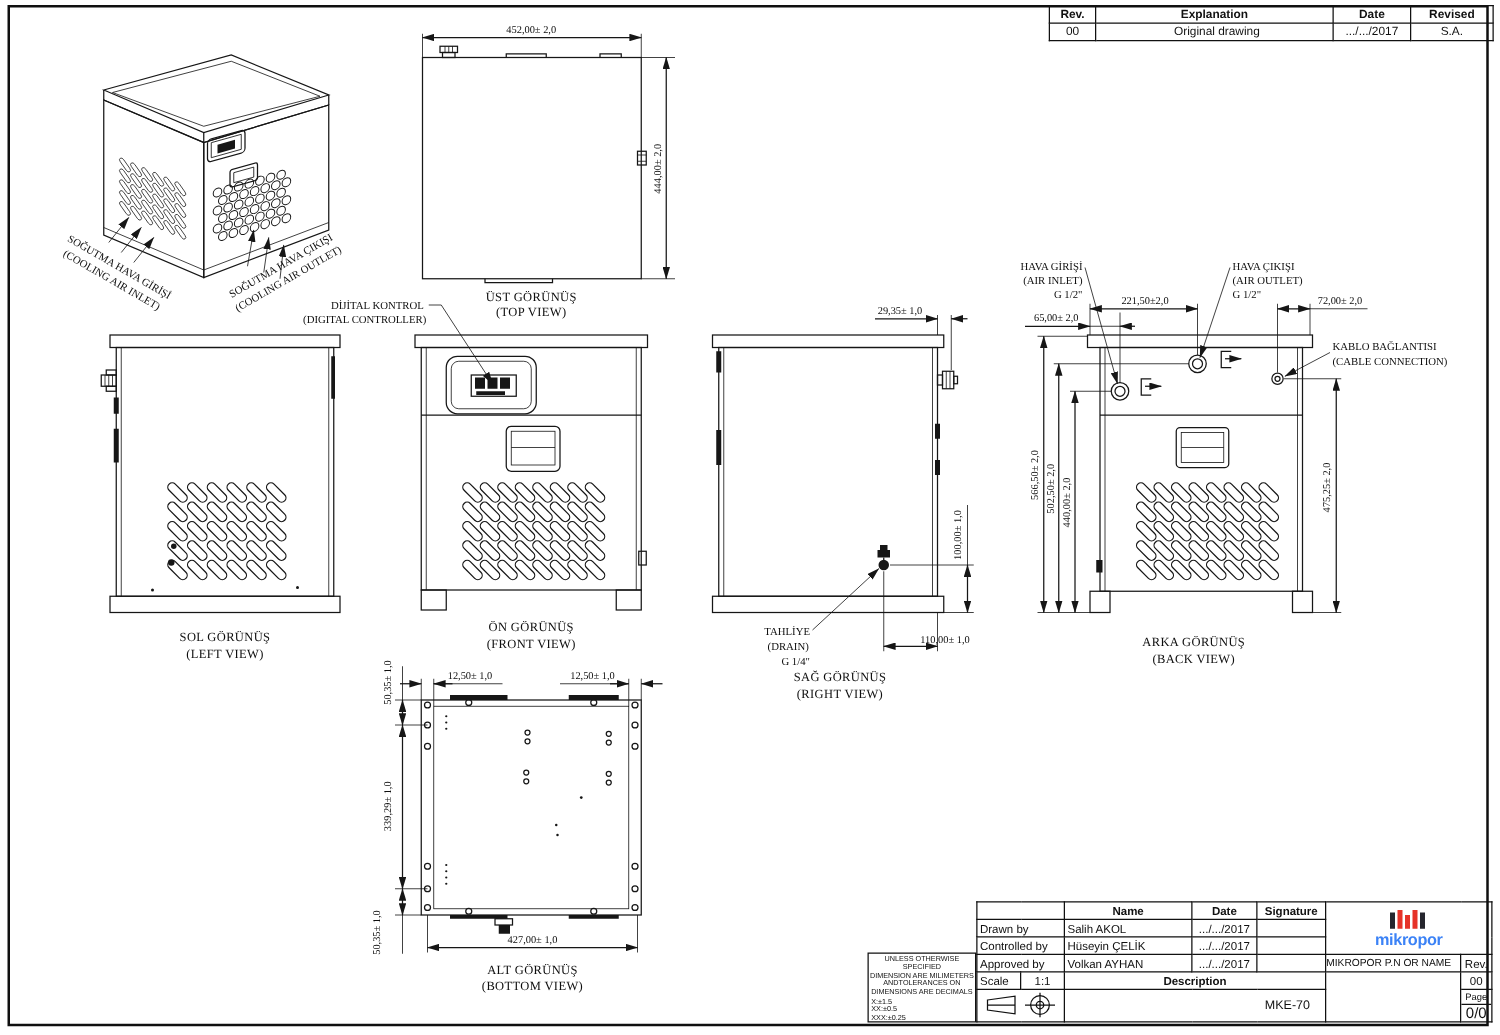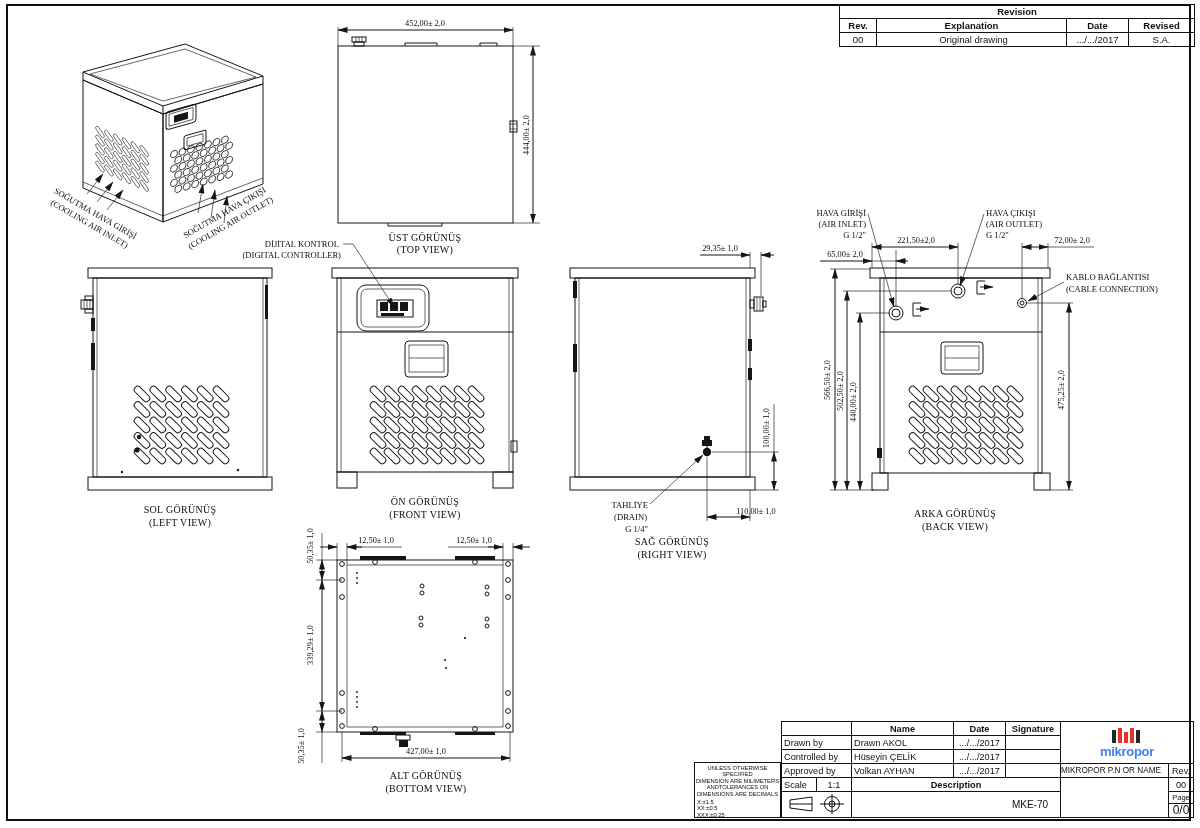--- a/index.html
+++ b/index.html
@@ -450,23 +450,20 @@
   </svg>
 
   <table class="revtable">
     <colgroup>
         <col style="width:37px">
         <col style="width:190px">
         <col style="width:62px">
         <col style="width:66px">
       </colgroup>
     <tbody>
-        <tr>
-          <td colspan="4" class="b">Revision</td>
-        </tr>
     <tr>
       <td class="b">Rev.</td>
       <td class="b">Explanation</td>
       <td class="b">Date</td>
       <td class="b">Revised</td>
     </tr>
     <tr>
       <td>00</td>
       <td class="exp">Original drawing</td>
       <td>.../.../2017</td>
@@ -497,21 +494,21 @@
           <rect class="logo-red" x="8" y="0" width="4" height="15"></rect>
           <rect class="logo-red" x="14" y="4" width="4" height="11"></rect>
           <rect class="logo-red" x="20" y="0" width="4" height="15"></rect>
           <rect class="logo-dark" x="26" y="2" width="4" height="13"></rect>
         </svg>
         <div class="logo-word">mikropor</div>
       </td>
     </tr>
     <tr>
       <td colspan="2">Drawn by</td>
-      <td>Drawn AKOL</td>
+      <td>Salih AKOL</td>
       <td class="c">.../.../2017</td>
       <td></td>
     </tr>
     <tr>
       <td colspan="2">Controlled by</td>
       <td>Hüseyin ÇELİK</td>
       <td class="c">.../.../2017</td>
       <td></td>
     </tr>
     <tr>

